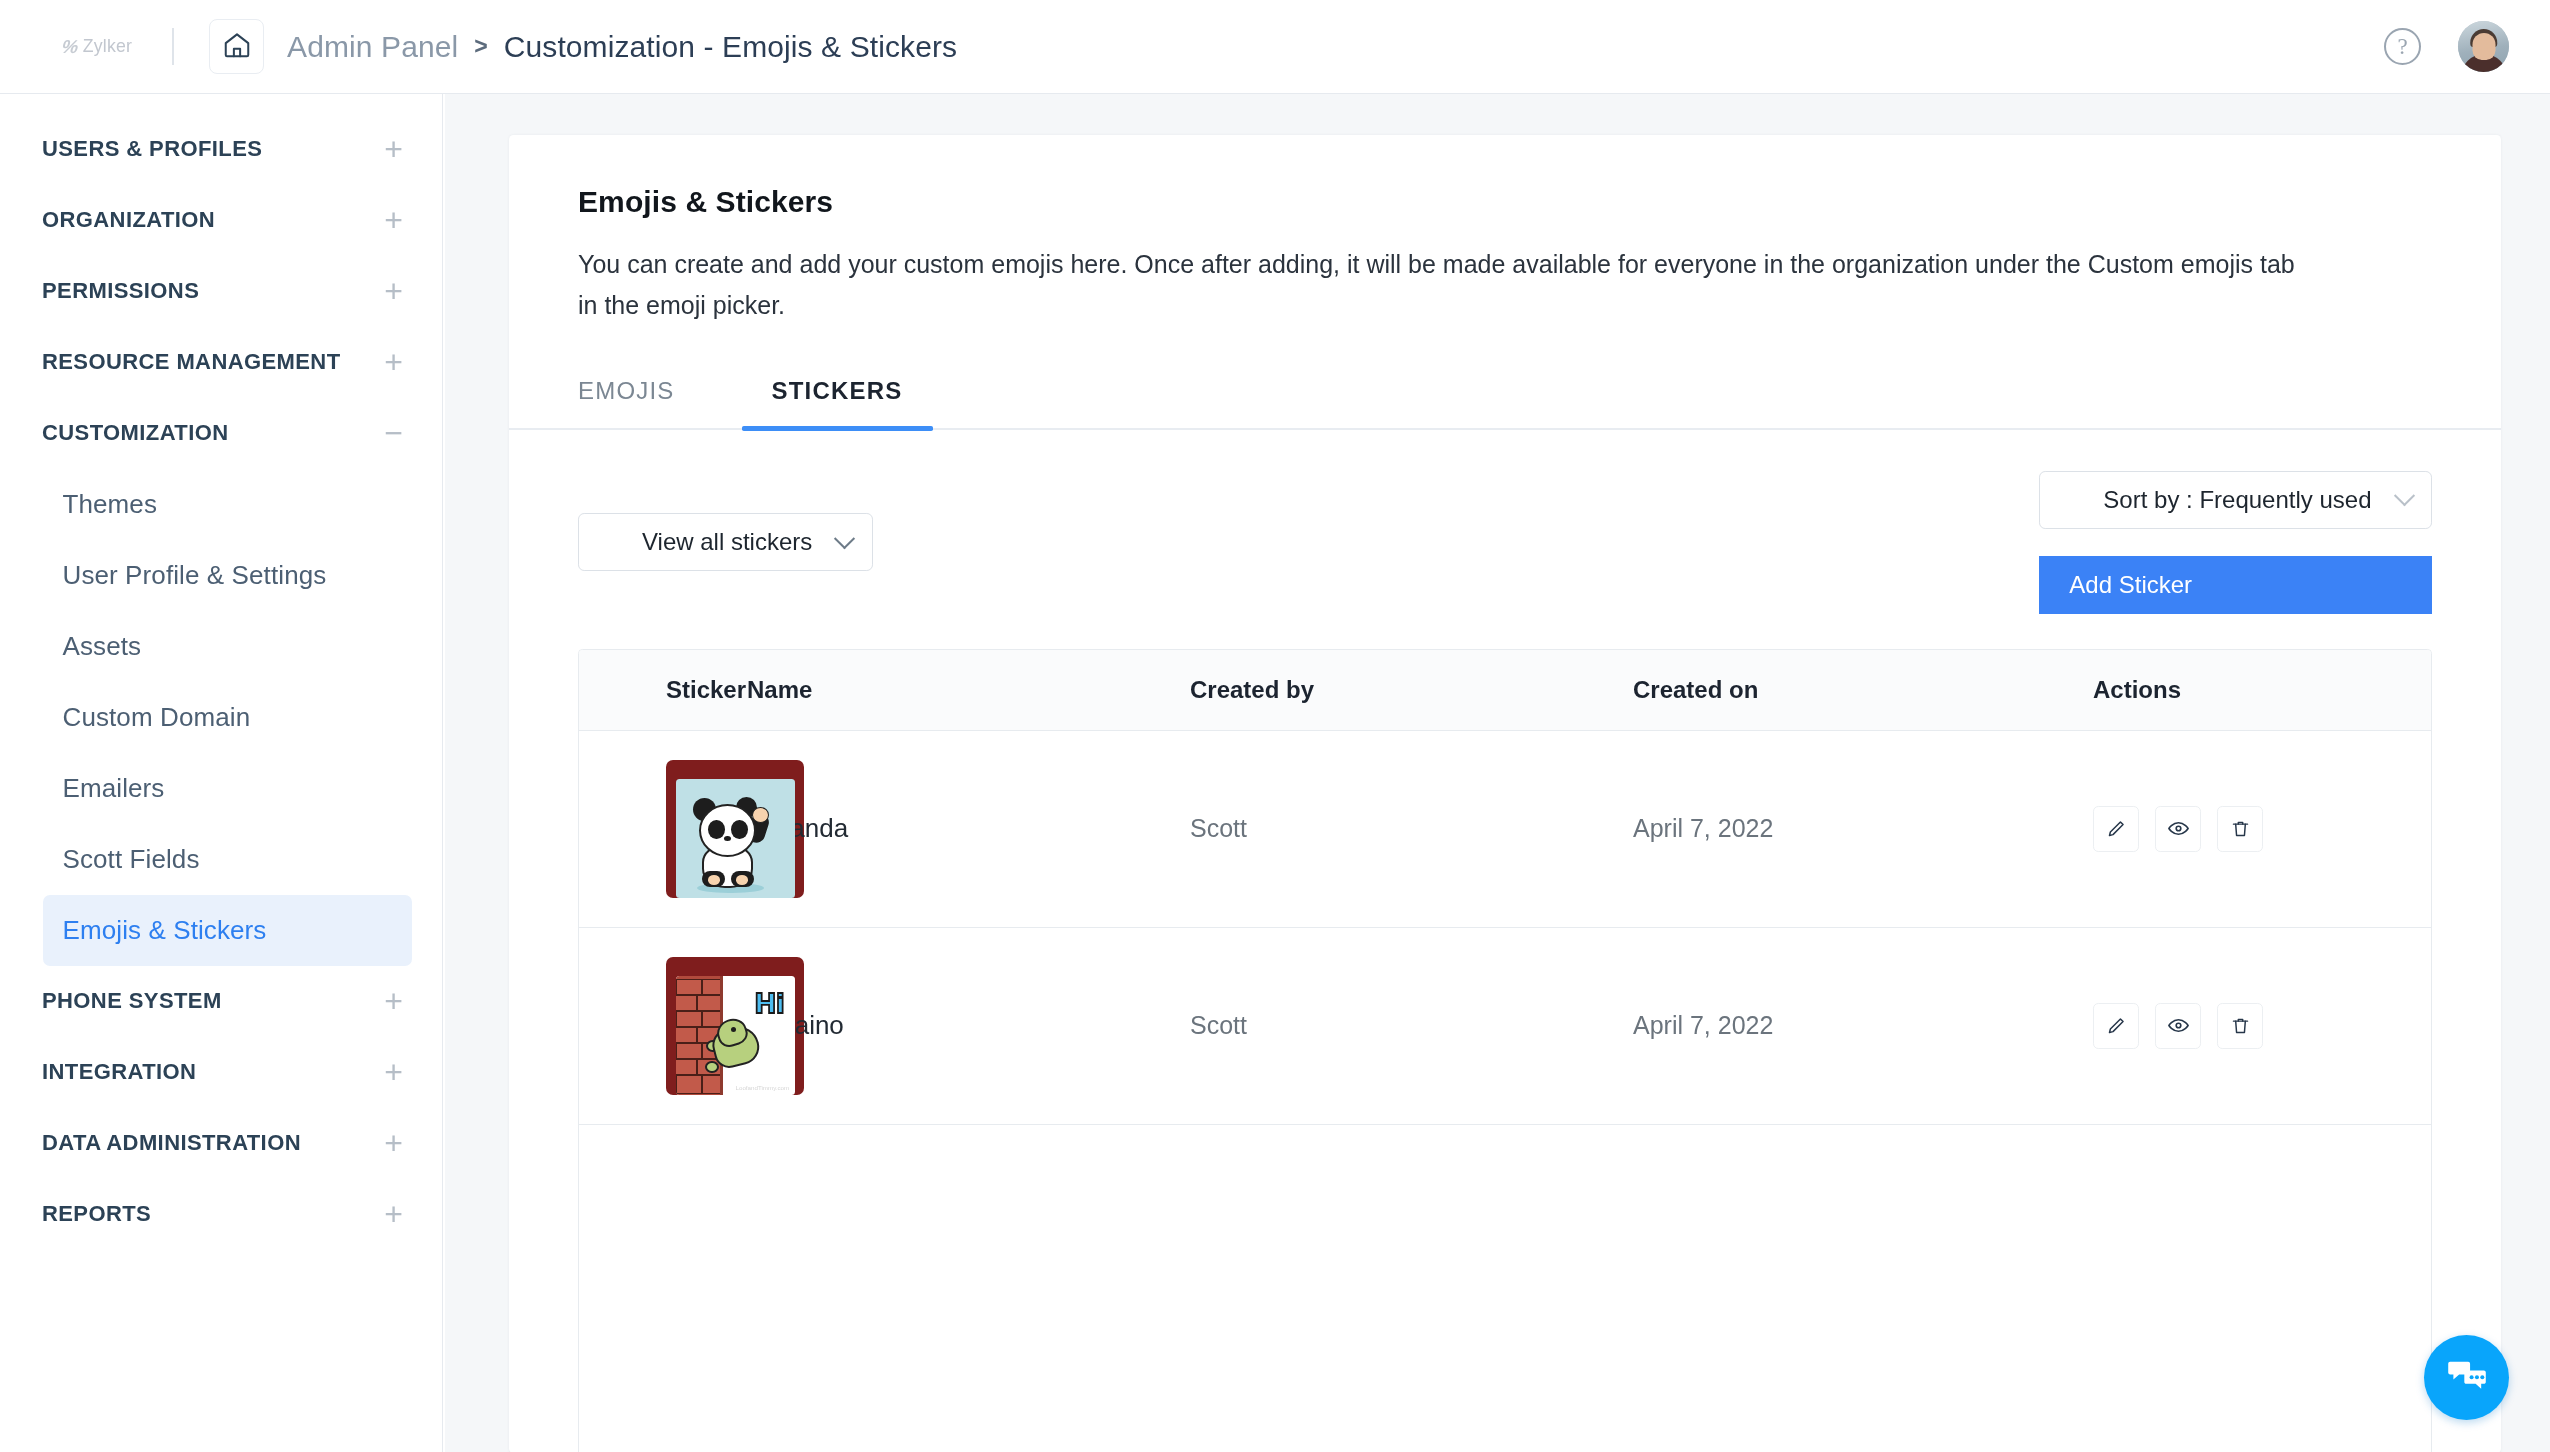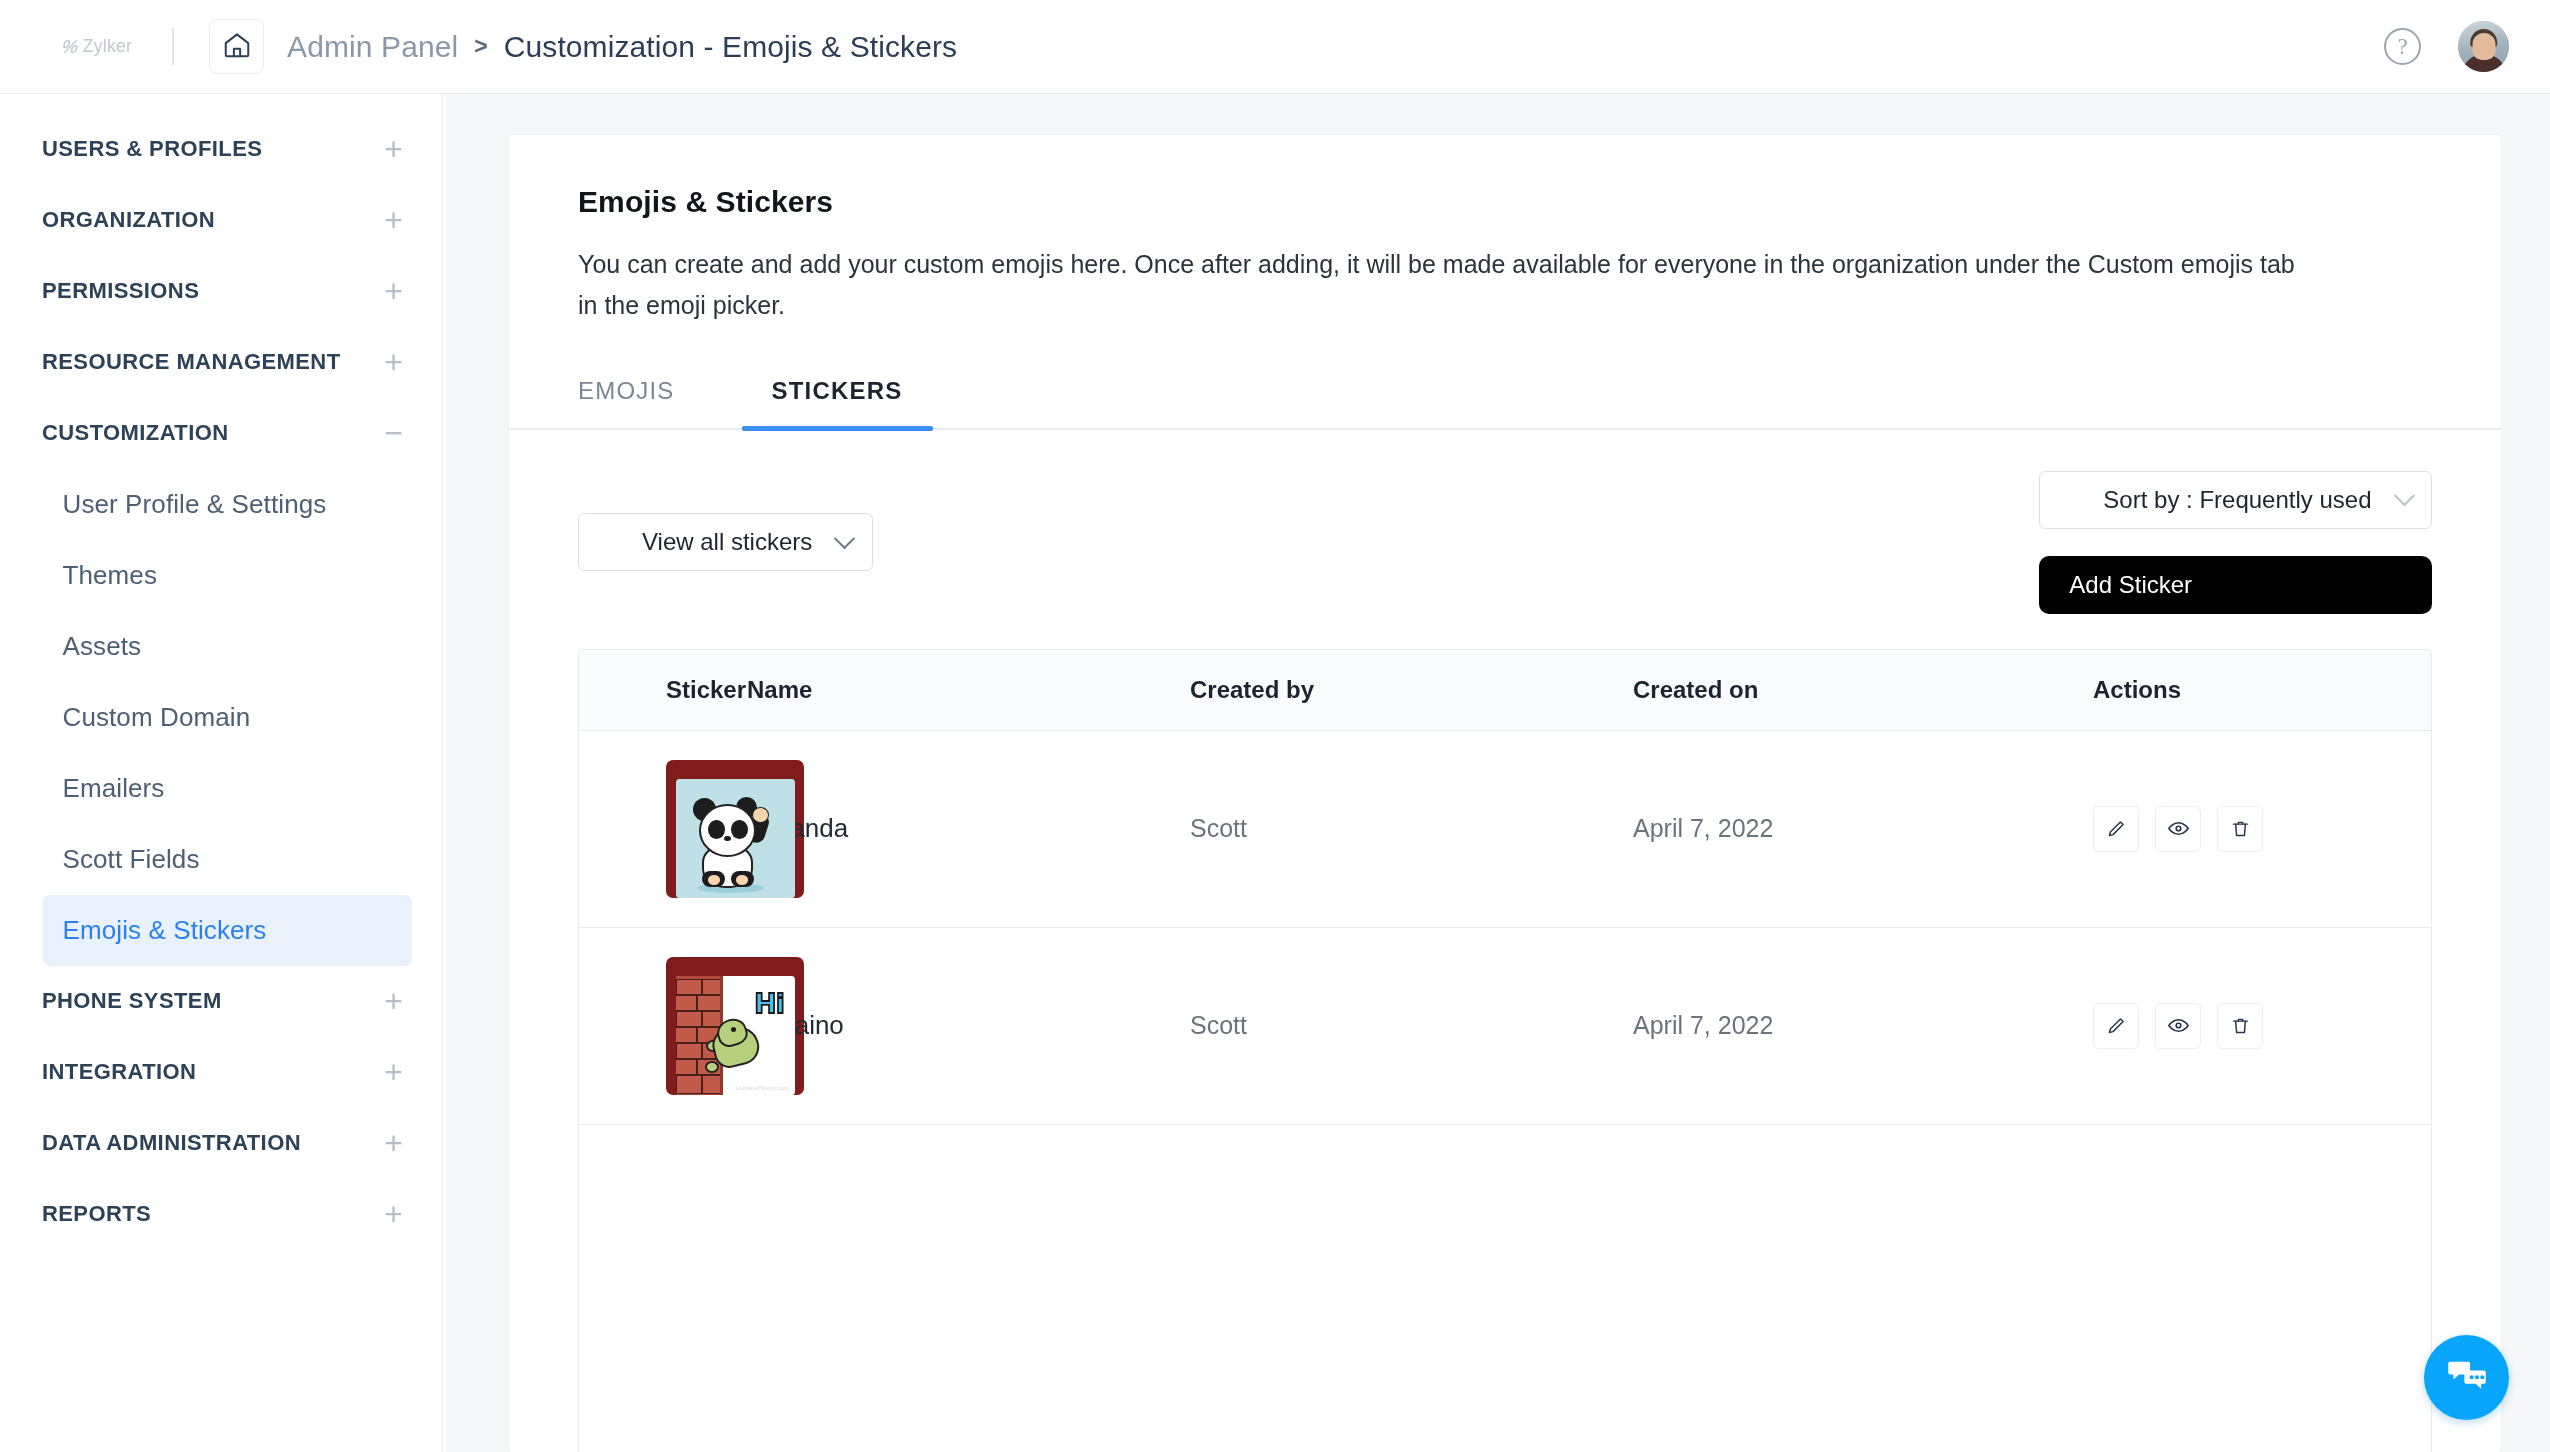--- a/index.html
+++ b/index.html
@@ -296,25 +296,25 @@
     border-color: #b9c1c9;
   }
   .toolbar-right {
     margin-left: auto;
     display: flex;
     gap: 27px;
     flex-direction: column;
   }
   .btn-primary {
     height: 58px;
-    background: #000000;
+    background: #3b82f6;
     color: #ffffff;
     font-size: 24px;
     border: none;
-    border-radius: 10px;
+    border-radius: 0;
     padding: 0 30px;
     display: flex;
     align-items: center;
   }
 
   
   .table-wrap {
     margin: 35px 69px 0 69px;
     border: 1.8px solid #e7ebef;
     border-radius: 4.4px;
@@ -488,24 +488,24 @@
     <span class="nav-section-label">RESOURCE MANAGEMENT</span>
     <span class="nav-expander">+</span>
   </div>
 
   <div class="nav-section">
     <span class="nav-section-label">CUSTOMIZATION</span>
     <span class="nav-expander">−</span>
   </div>
 
   <div class="nav-sub">
+    <span class="nav-sub-label">Themes</span>
+  </div>
+  <div class="nav-sub">
     <span class="nav-sub-label">User Profile &amp; Settings</span>
-  </div>
-  <div class="nav-sub">
-    <span class="nav-sub-label">Themes</span>
   </div>
   <div class="nav-sub">
     <span class="nav-sub-label">Assets</span>
   </div>
   <div class="nav-sub">
     <span class="nav-sub-label">Custom Domain</span>
   </div>
   <div class="nav-sub">
     <span class="nav-sub-label">Emailers</span>
   </div>

